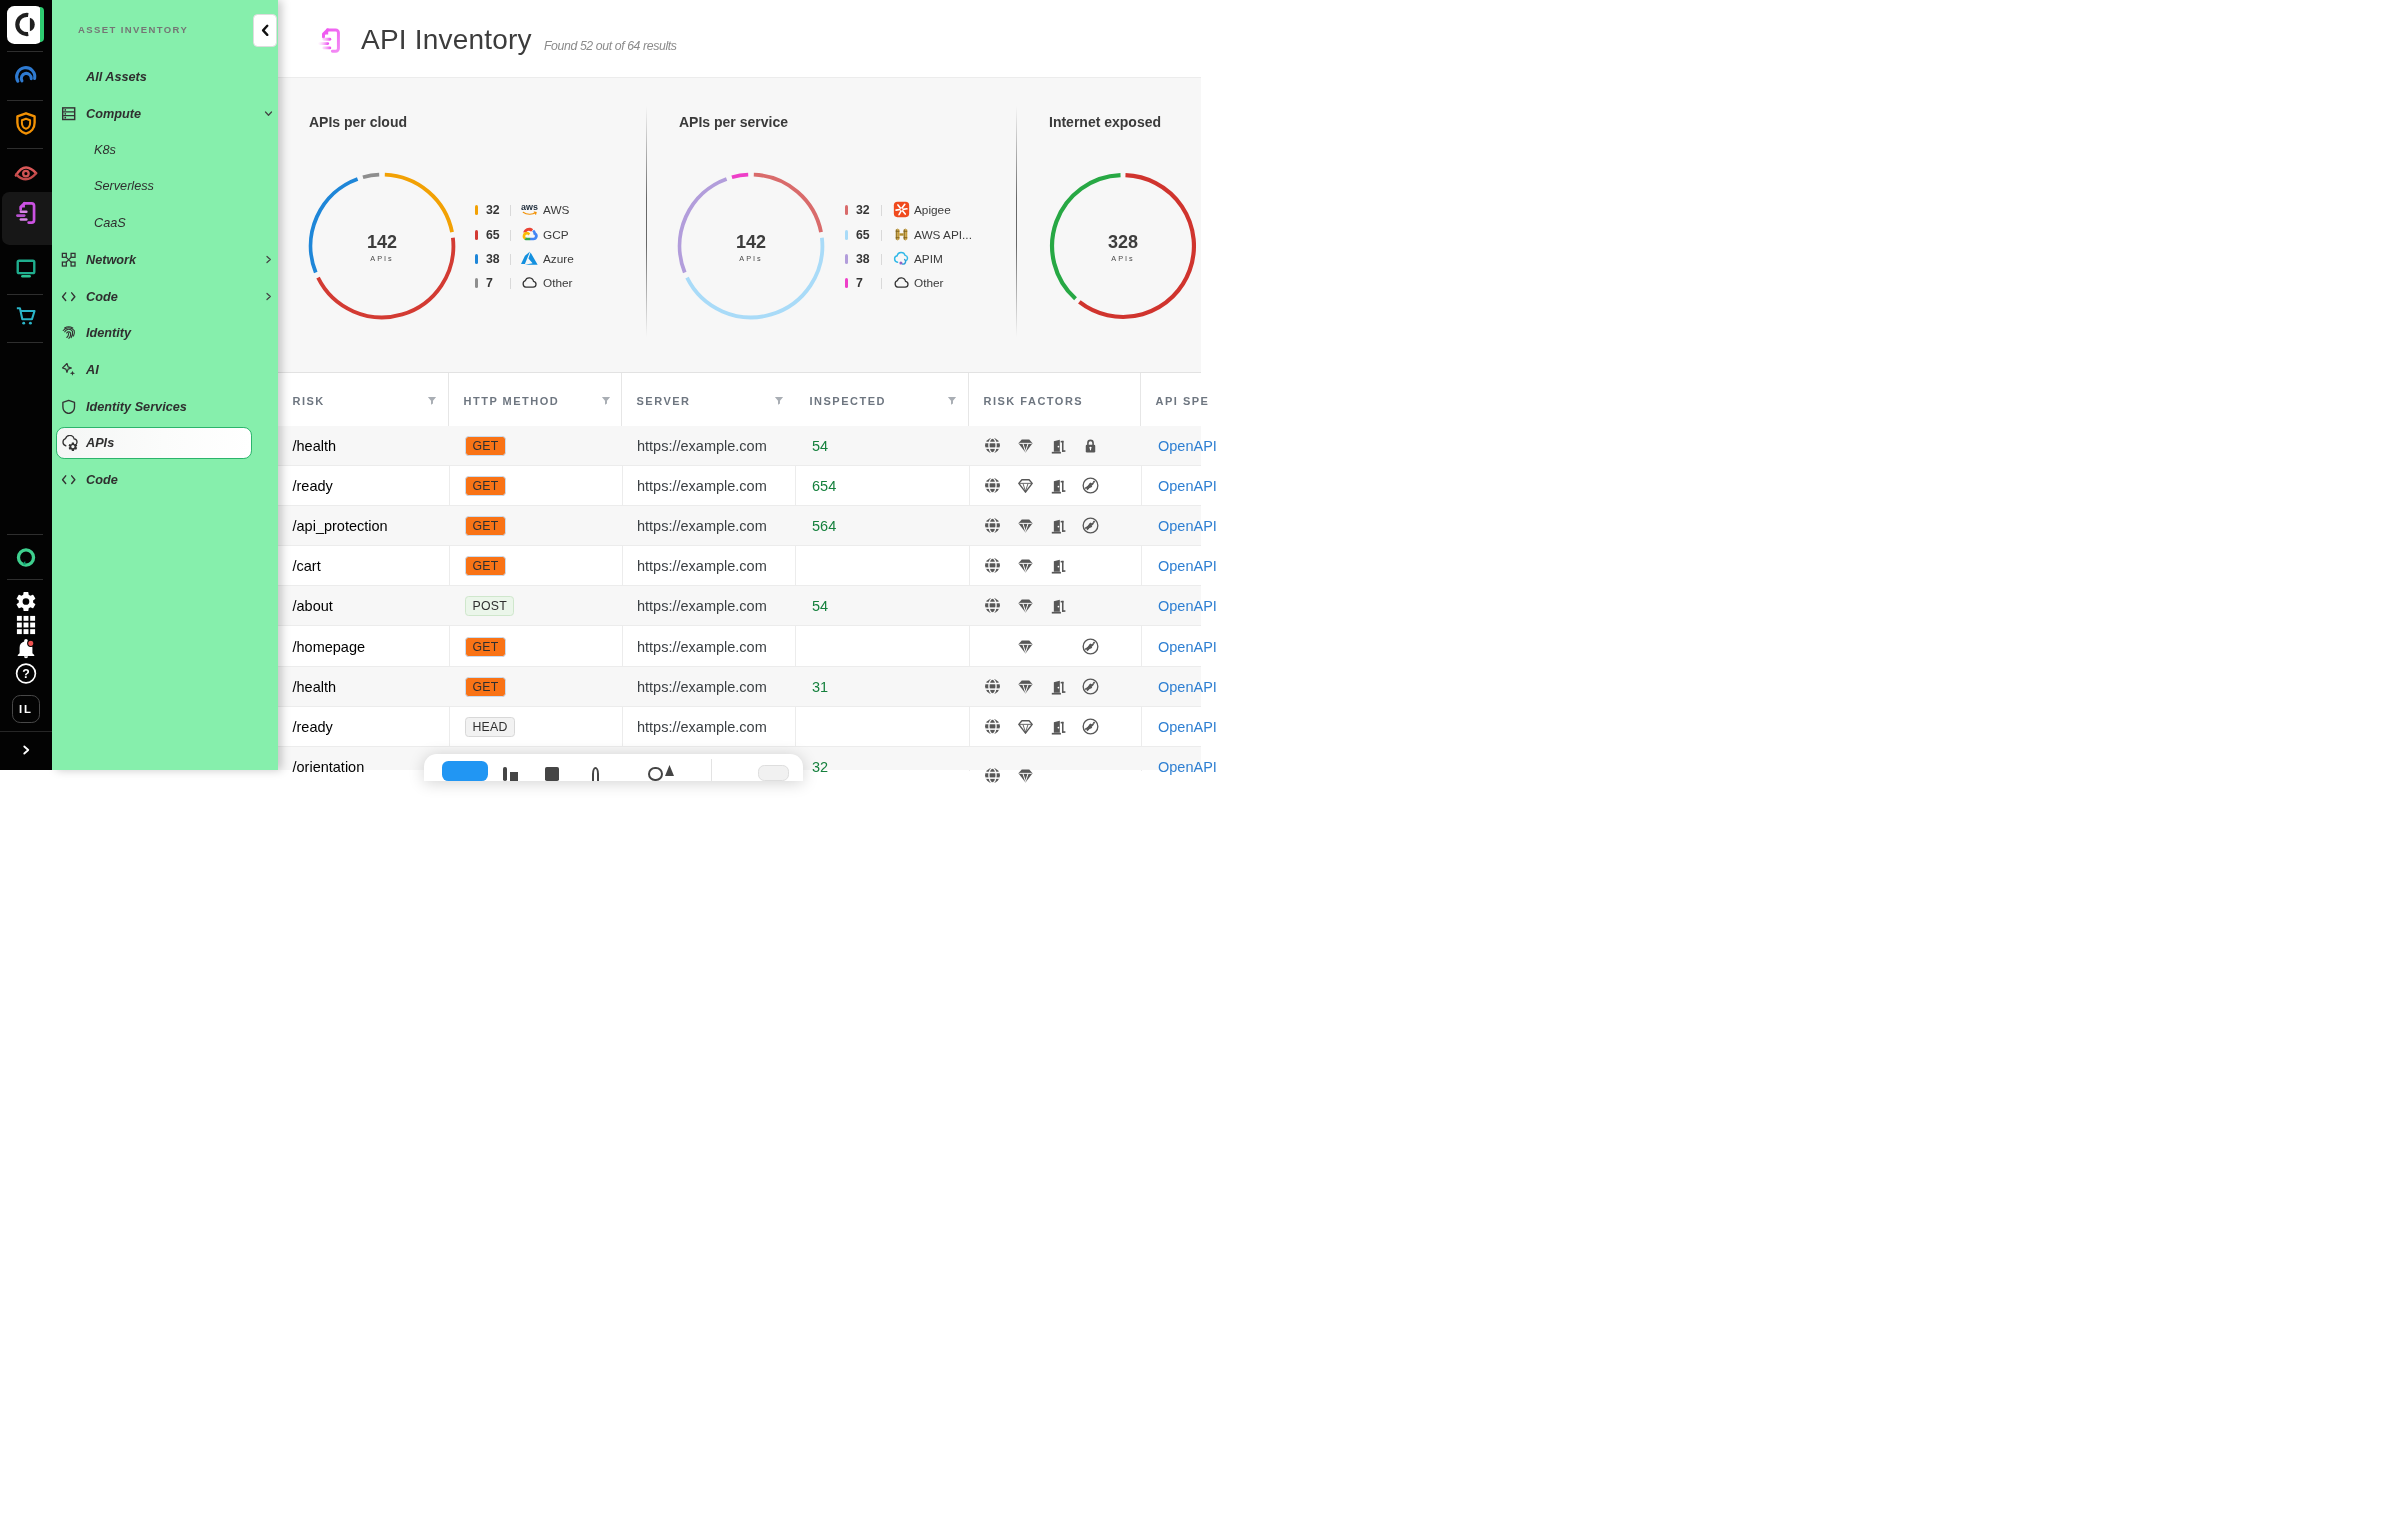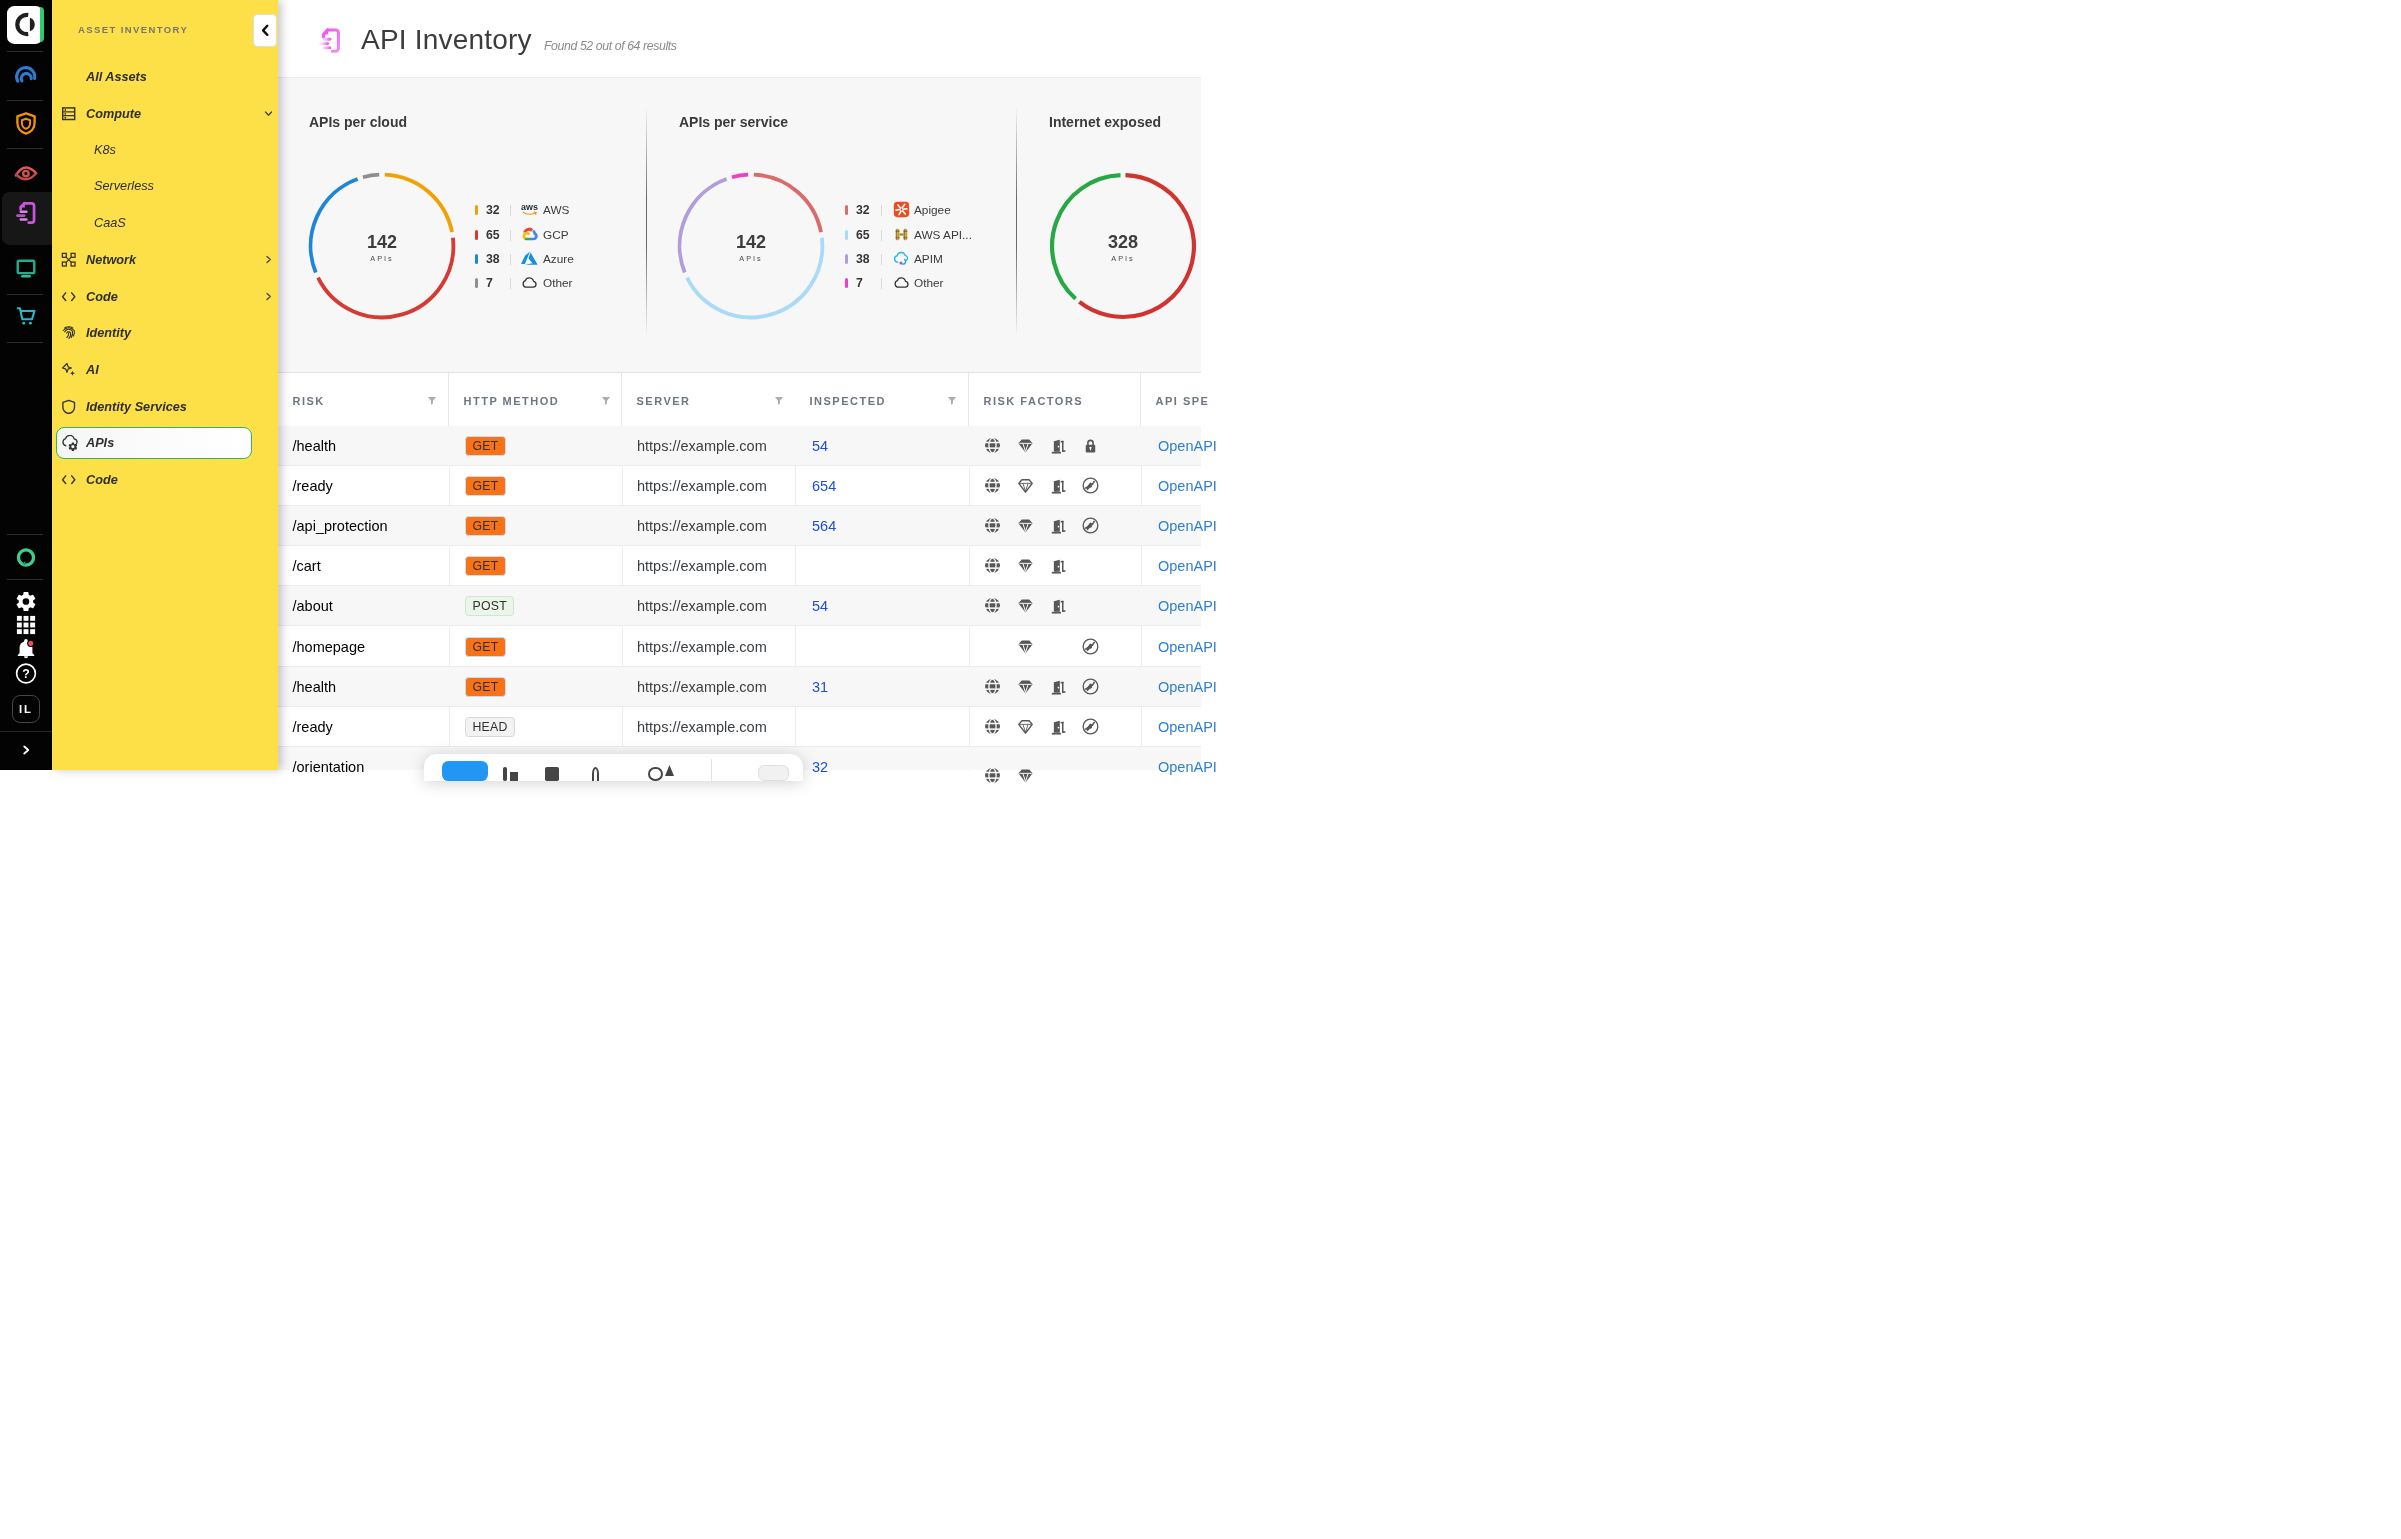--- a/index.html
+++ b/index.html
@@ -1,20 +1,20 @@
 <!DOCTYPE html>
 <html style="font-size:14.5px"><head><meta charset="utf-8">
 <style>
 *{margin:0;padding:0;box-sizing:border-box}
 html,body{width:1201px;height:770px;overflow:hidden;background:#fff;font-family:"Liberation Sans",sans-serif}
 .sidebar{position:absolute;left:0;top:0;width:52px;height:770px;background:#030303;z-index:30}
 .sep{position:absolute;left:7.3px;width:36px;height:0.9px;background:#2e2e2e}
 .icn{position:absolute;left:0;width:52px;display:flex;justify-content:center}
 .hl{position:absolute;left:1.8px;top:192px;width:50px;height:53px;background:#171717;border-radius:7.3px 0 0 7.3px}
-.nav{position:absolute;left:52px;top:0;width:226px;height:770px;background:#fde047;z-index:20;box-shadow:3.6px 0 9px rgba(0,0,0,.22)}
+.nav{position:absolute;left:52px;top:0;width:226px;height:770px;background:#86efac;z-index:20;box-shadow:3.6px 0 9px rgba(0,0,0,.22)}
 .nav-title{position:absolute;left:26px;top:23.6px;font-size:9.5px;font-weight:bold;letter-spacing:1.4px;color:#757575}
 .collapse{position:absolute;left:201px;top:13.6px;width:23.6px;height:33px;border:0.9px solid #ddd;border-radius:4.5px;background:#fff;display:flex;align-items:center;justify-content:center}
 .nitem{position:absolute;left:0;width:226px;height:25.4px;display:flex;align-items:center;font-style:italic;color:#2f2f2f}
 .nitem .ic{position:absolute;left:9px;width:15.4px;height:15.4px}
 .nitem .tx{position:absolute;left:34px;font-size:12.7px;font-weight:bold}
 .nitem .sub{position:absolute;left:42px;font-size:12.7px;font-weight:normal}
 .nitem .chev{position:absolute;left:212px;top:8.2px;width:9px;height:9px}
 .apibox{position:absolute;left:3.6px;top:427px;width:196px;height:32px;border:1.5px solid #2cb46c;border-radius:8.2px;background:linear-gradient(90deg,#f4f6f5 0%,#fbfcfb 55%,#fff 100%)}
 .main{position:absolute;left:278px;top:0;width:923px;height:770px;background:#fff}
 .topbar{position:absolute;left:0;top:0;width:923px;height:78px;background:#fff;border-bottom:0.9px solid #ececec}
@@ -40,21 +40,21 @@
 .row.odd{background:#f7f7f7}
 .cell{position:absolute;top:0;height:100%;display:flex;align-items:center}
 .rb{position:absolute;left:0;bottom:0;width:923px;height:0.9px;background:#ececec}
 .colline{position:absolute;top:0;width:0.9px;height:398px;background:#ececec}
 .path{font-size:14.5px;color:#000000}
 .pill{font-size:12.3px;color:#2f2f2f;padding:2.3px 6.4px;border-radius:3.6px;letter-spacing:0.3px}
 .pill.get{background:#f97316;border:0.9px solid #c9ddf1}
 .pill.post{background:#ebf6ea;border:0.9px solid #cfe7cc}
 .pill.head{background:#f2f2f2;border:0.9px solid #d8d8d8}
 .srv{font-size:14.5px;color:#3c4044}
-.insp{font-size:14.5px;color:#1d4ed8}
+.insp{font-size:14.5px;color:#15803d}
 .link{font-size:14.5px;color:#2e7fd2}
 .ricon{position:absolute;top:50%;margin-top:-8.6px;width:17px;height:17px}
 .toolbar{position:absolute;left:424px;top:754px;width:379px;height:27px;background:#fff;border-radius:12.7px 12.7px 0 0;box-shadow:0 1.8px 16.3px rgba(0,0,0,.18);z-index:25}
 </style></head>
 <body>
 <div class="sidebar" id="sidebar">
 <div style="position:absolute;left:7.3px;top:5.9px;width:36px;height:38px;background:#fff;border-radius:7.3px"></div>
 <div style="position:absolute;left:40px;top:7.3px;width:3.6px;height:35px;background:#2ecc71;border-radius:0 5.4px 5.4px 0"></div>
 <svg style="position:absolute;left:14.5px;top:11px" width="23.6" height="27" viewBox="0 0 26 30">
  <path d="M14.6 4.4 A10.7 10.7 0 1 0 14.6 25.6" fill="none" stroke="#1f1f1f" stroke-width="4.6"></path>

